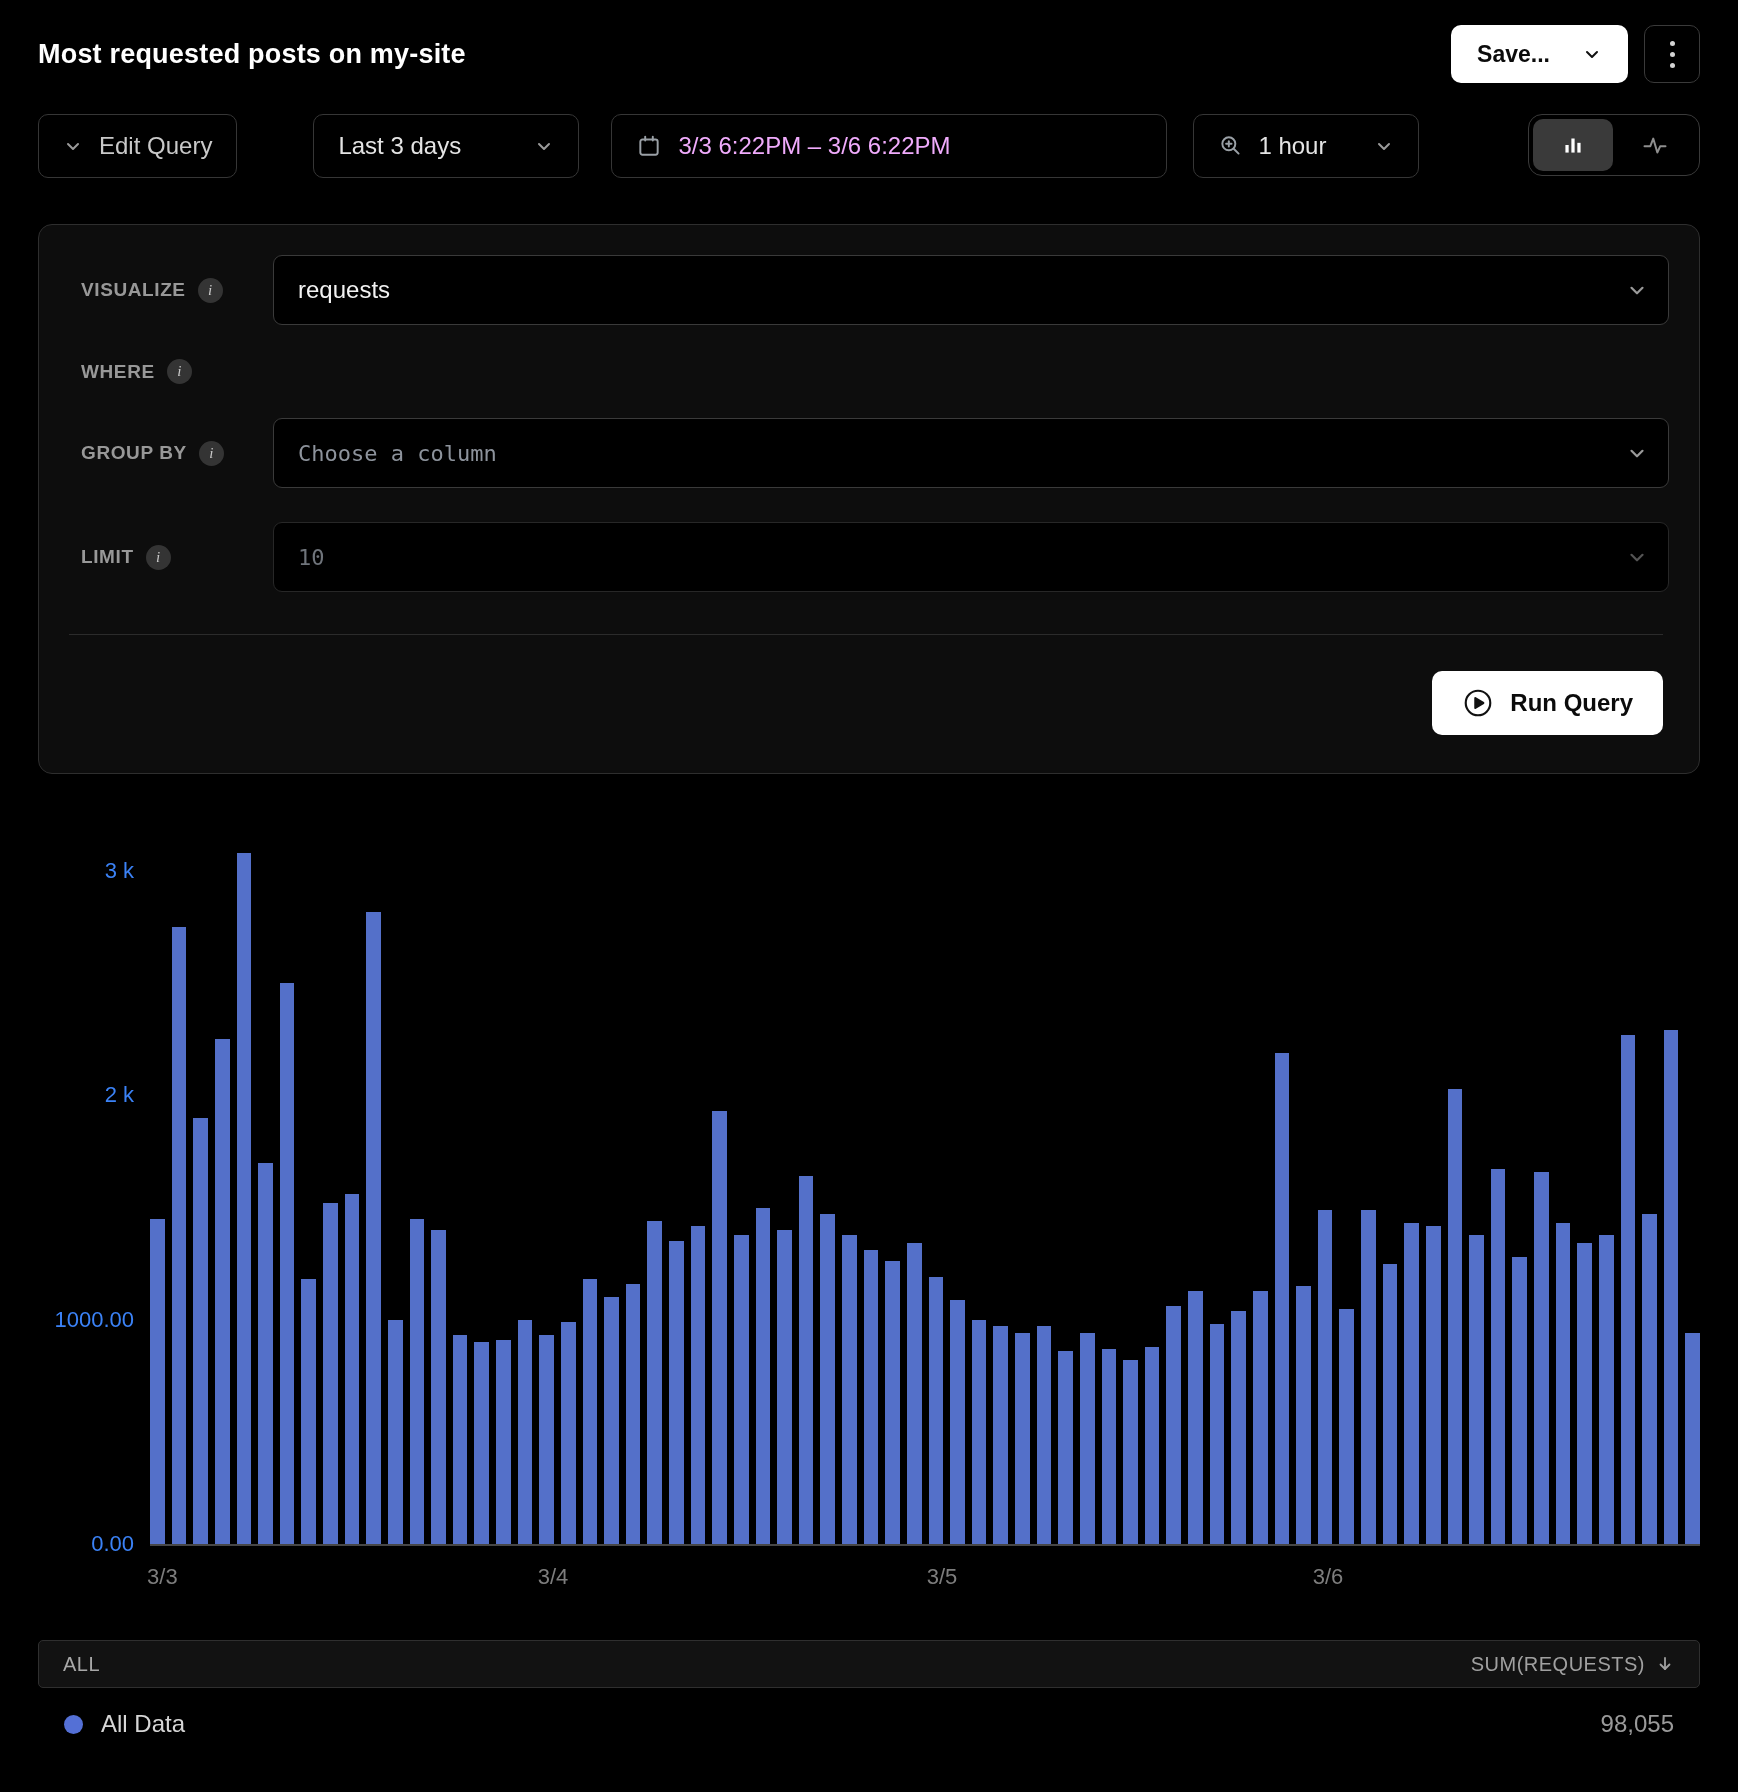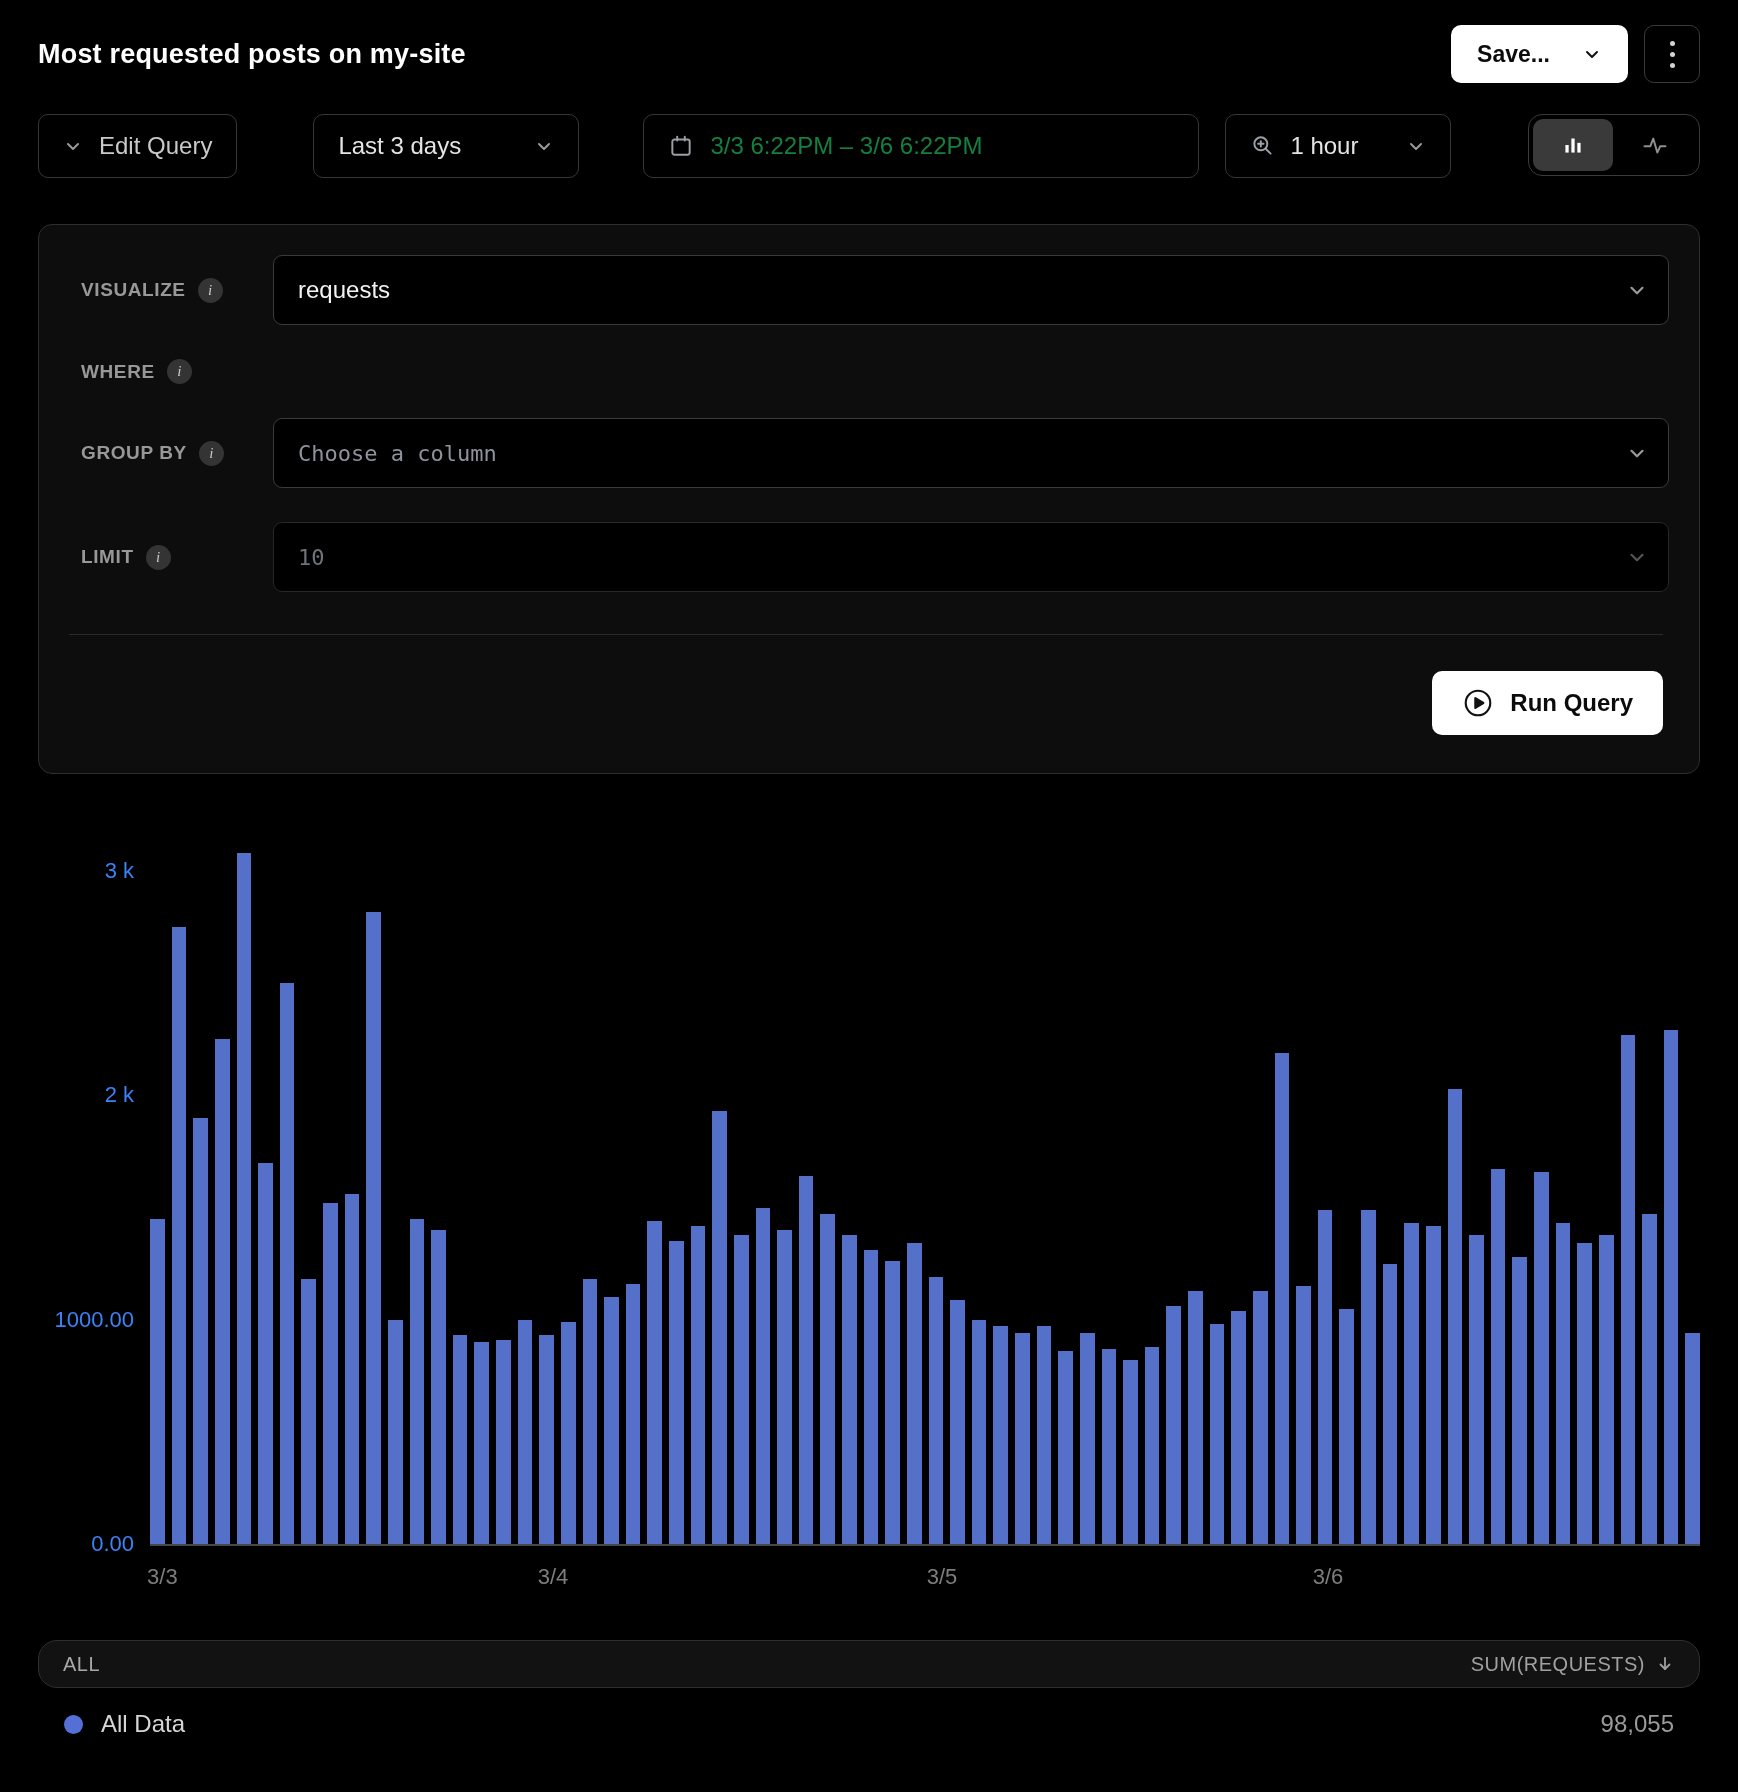--- a/index.html
+++ b/index.html
@@ -32,21 +32,21 @@
 
   
   .toolbar { display:flex; align-items:flex-start; margin-top:22px; height:78px; }
   .tbtn {
     height:64px; border:1px solid #363636; border-radius:10px; background:transparent;
     display:flex; align-items:center; gap:16px; padding:0 24px; cursor:pointer;
     font-size:24px; color:#e4e4e4; font-family:"Liberation Sans", sans-serif;
   }
   #edit-query { color:#c9c9c9; margin-right:76px; }
   #range-preset { margin-right:32px; width:266px; justify-content:space-between; }
-  #date-range { margin-right:26px; width:556px; color:#15803d;margin-left:32px; }
+  #date-range { margin-right:26px; width:556px; color:#f0abfc; }
   #interval { width:226px; justify-content:space-between; }
   .toggle-group {
     margin-left:auto; height:62px; border:1px solid #3a3a3a; border-radius:14px;
     display:flex; align-items:center; padding:4px; gap:2px;
   }
   .toggle-seg {
     width:80px; height:52px; border-radius:10px; display:flex; align-items:center;
     justify-content:center; background:transparent; border:none; cursor:pointer;
   }
   .toggle-seg.selected { background:#3a3a3a; }
@@ -99,21 +99,21 @@
     color:#3b82f6; transform:translateY(50%); line-height:1;
   }
   .xaxis { position:relative; height:56px; }
   .xtick {
     position:absolute; top:20px; transform:translateX(-50%); font-size:22px; color:#7d7d7d;
   }
 
   
   .foot-header {
     margin-top:40px; height:48px; background:#121212; border:1px solid #2f2f2f;
-    border-radius:19px; display:flex; align-items:center; justify-content:space-between;
+    border-radius:5px; display:flex; align-items:center; justify-content:space-between;
     padding:0 24px; color:#a8a8a8; font-size:20px; letter-spacing:.5px;
   }
   .foot-header .right { display:flex; align-items:center; gap:10px; cursor:pointer; color:#a0a0a0; }
   .foot-row {
     margin-top:16px; display:flex; align-items:flex-end; justify-content:space-between;
     padding:6px 26px 0 26px;
   }
   .foot-row .left { display:flex; align-items:center; gap:18px; }
   .legend-dot { width:19px; height:19px; border-radius:50%; background:#5470d6; }
   .series-name { font-size:24px; color:#d6d6d6; }

